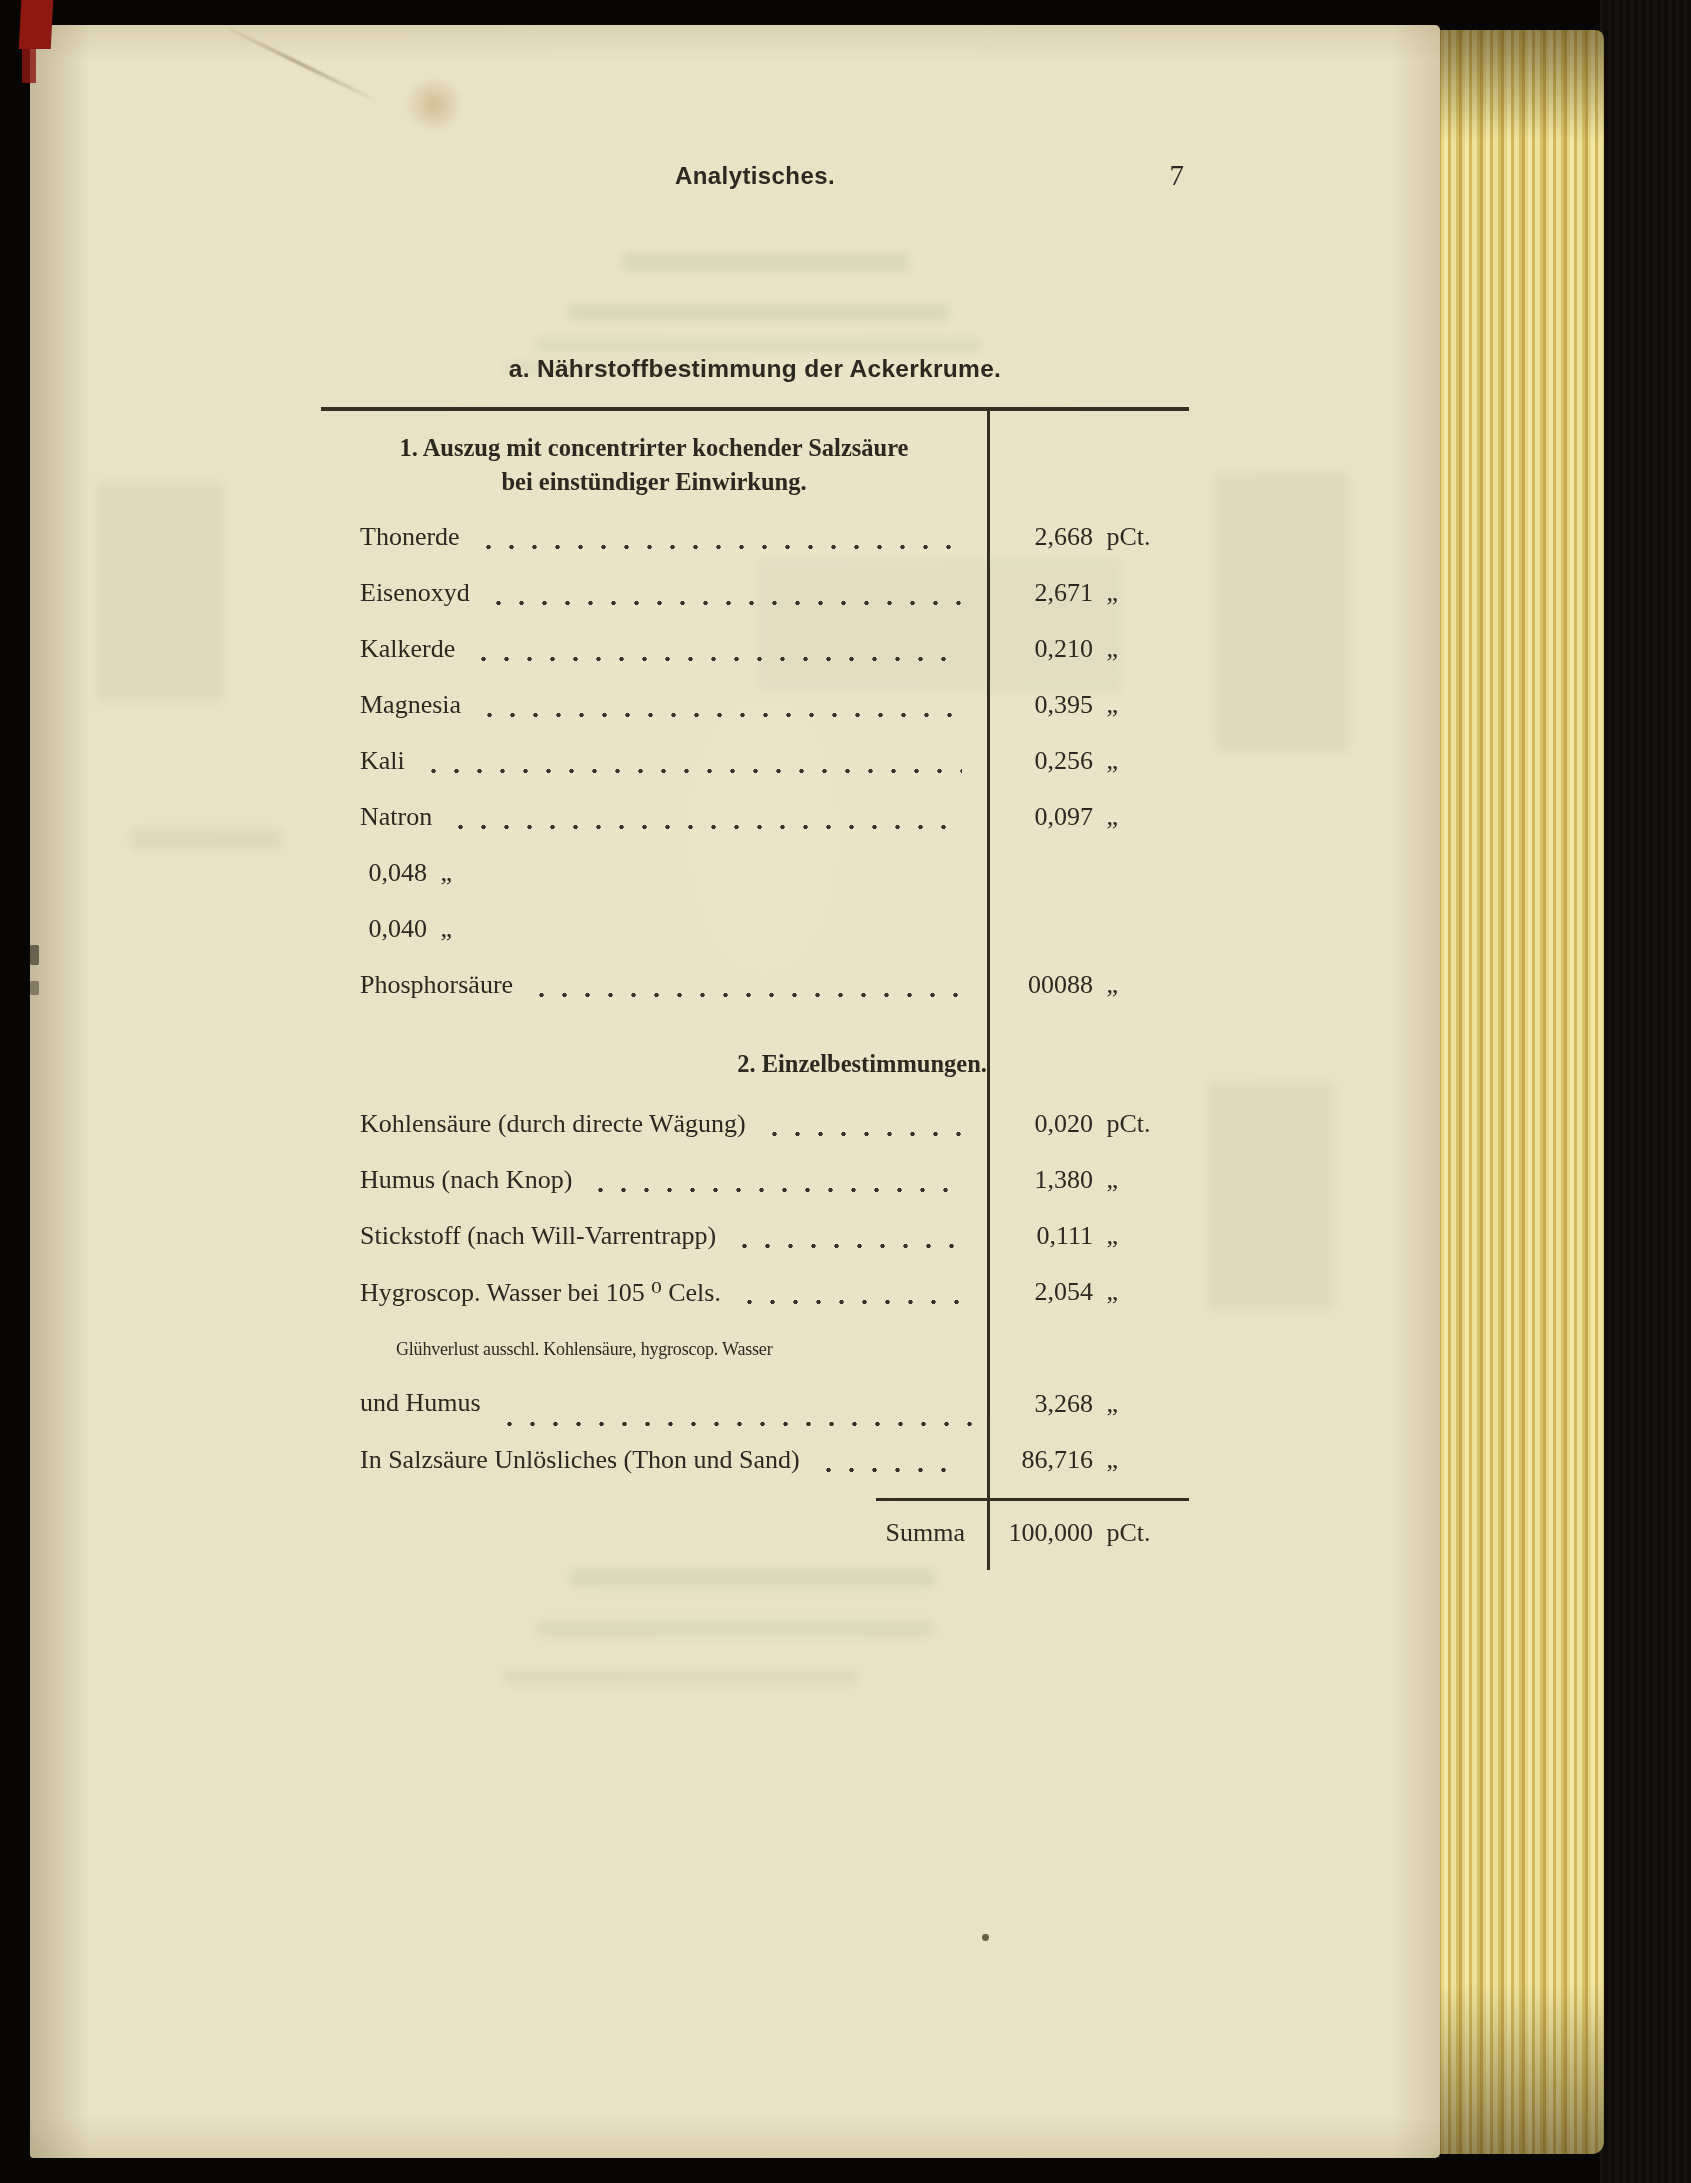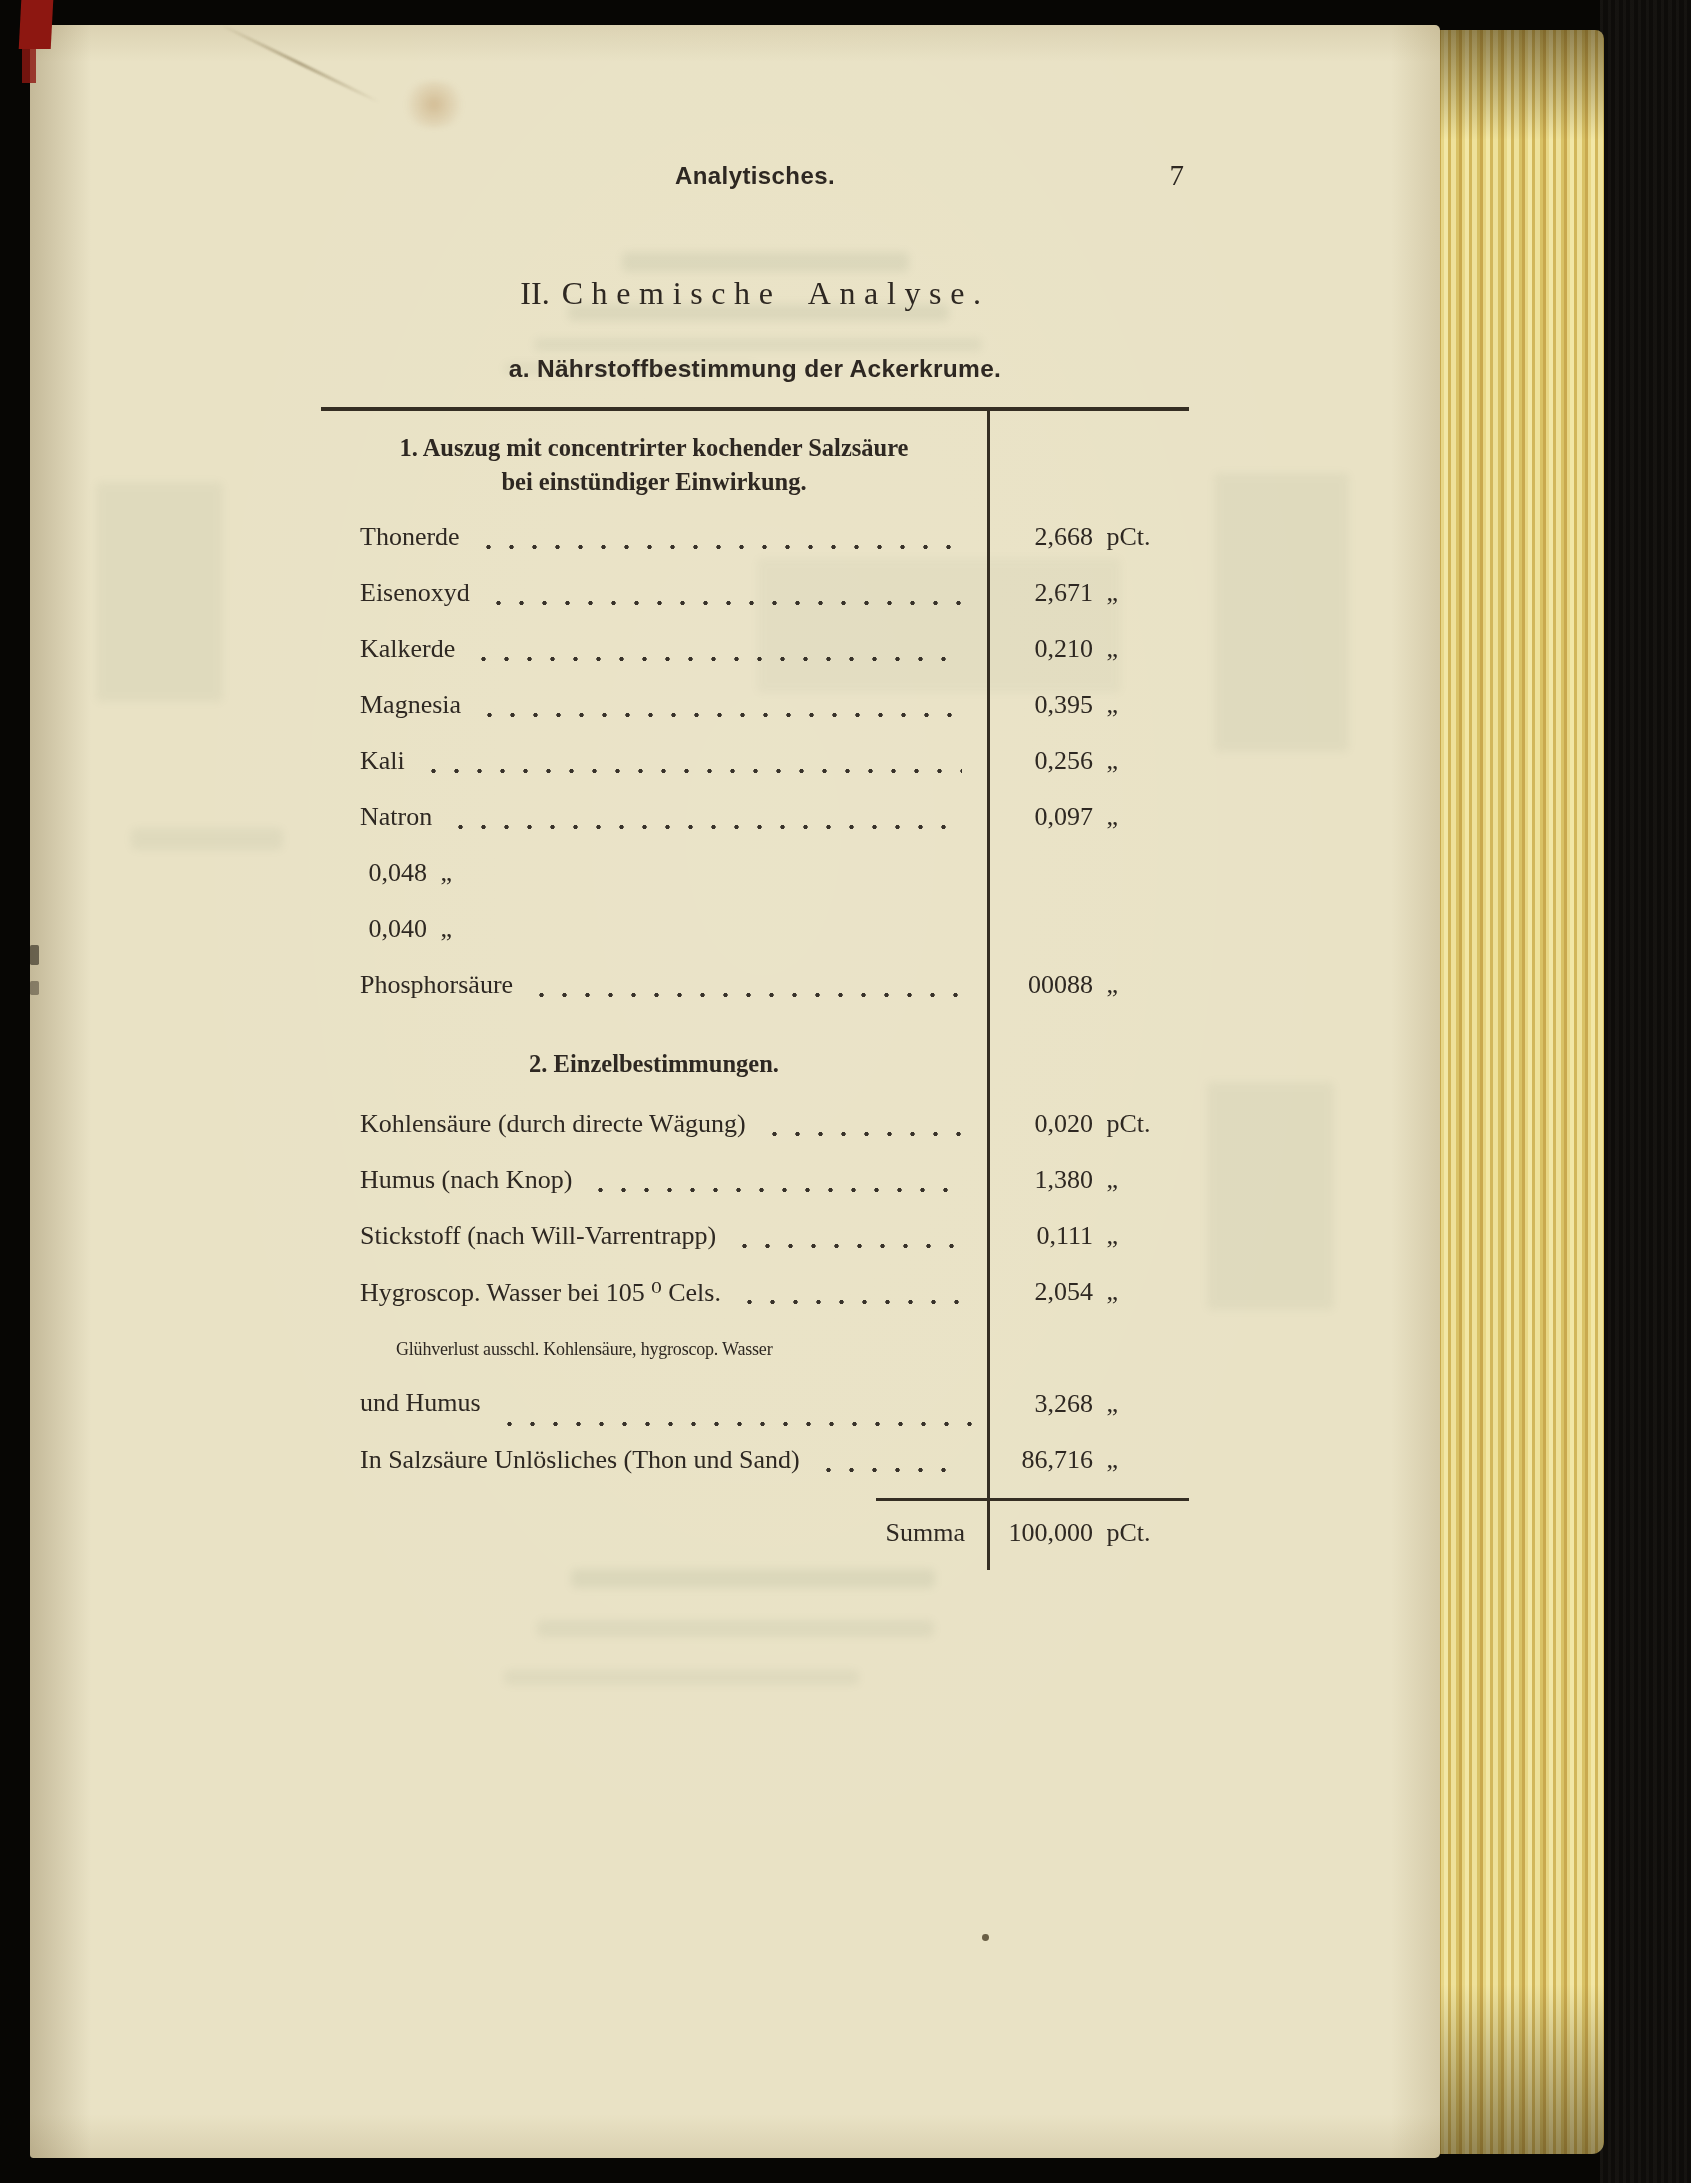--- a/index.html
+++ b/index.html
@@ -72,21 +72,21 @@
 
   
   .analysis-table{
     position:absolute;left:291px;top:382px;width:868px;
     border-top:4.2px solid #352e23;
     padding-top:20px;box-sizing:border-box;
   }
   .vrule{position:absolute;left:666px;top:0;bottom:-5px;width:3.4px;background:#352e23;}
   .sec-head{width:666px;text-align:center;font-weight:bold;font-size:24.5px;line-height:34px;}
   .sec-head.first{margin-bottom:10px;}
-  .sec-head.second{margin-top:34px;margin-bottom:15px;}
+  .sec-head.second{margin-top:34px;margin-bottom:15px;text-align:right;}
 
   .t-row{display:flex;height:56px;align-items:center;}
   .t-row.multi{height:112px;}
   .label-cell{width:666px;box-sizing:border-box;display:flex;align-items:center;
     padding:0 22px 0 39px;}
   .label-cell.col{flex-direction:column;align-items:stretch;justify-content:center;padding-right:10px;}
   .lbl{font-size:26px;white-space:nowrap;}
   .lbl-line1{font-size:18px;white-space:nowrap;letter-spacing:-0.2px;line-height:54px;margin-left:36px;}
   .lbl-line2{display:flex;align-items:center;height:54px;}
   .leader{flex:1;align-self:stretch;margin:0 3.4px 0 12px;
@@ -126,21 +126,20 @@
 
   <div class="stain-crease"></div>
   <div class="stain-fox"></div>
   <div class="speck"></div>
 
   <div class="content-header">
     <span class="running-title">Analytisches.</span>
     <span class="page-num">7</span>
   </div>
 
-  <h1 class="chapter-title"><span>II.</span><span class="spaced">Chemische Analyse.</span></h1>
 
   <h2 class="section-subtitle">a. Nährstoffbestimmung der Ackerkrume.</h2>
 
   <div class="analysis-table">
     <div class="vrule"></div>
 
     <div class="sec-head first">
       <div>1. Auszug mit concentrirter kochender Salzsäure</div>
       <div>bei einstündiger Einwirkung.</div>
     </div>

